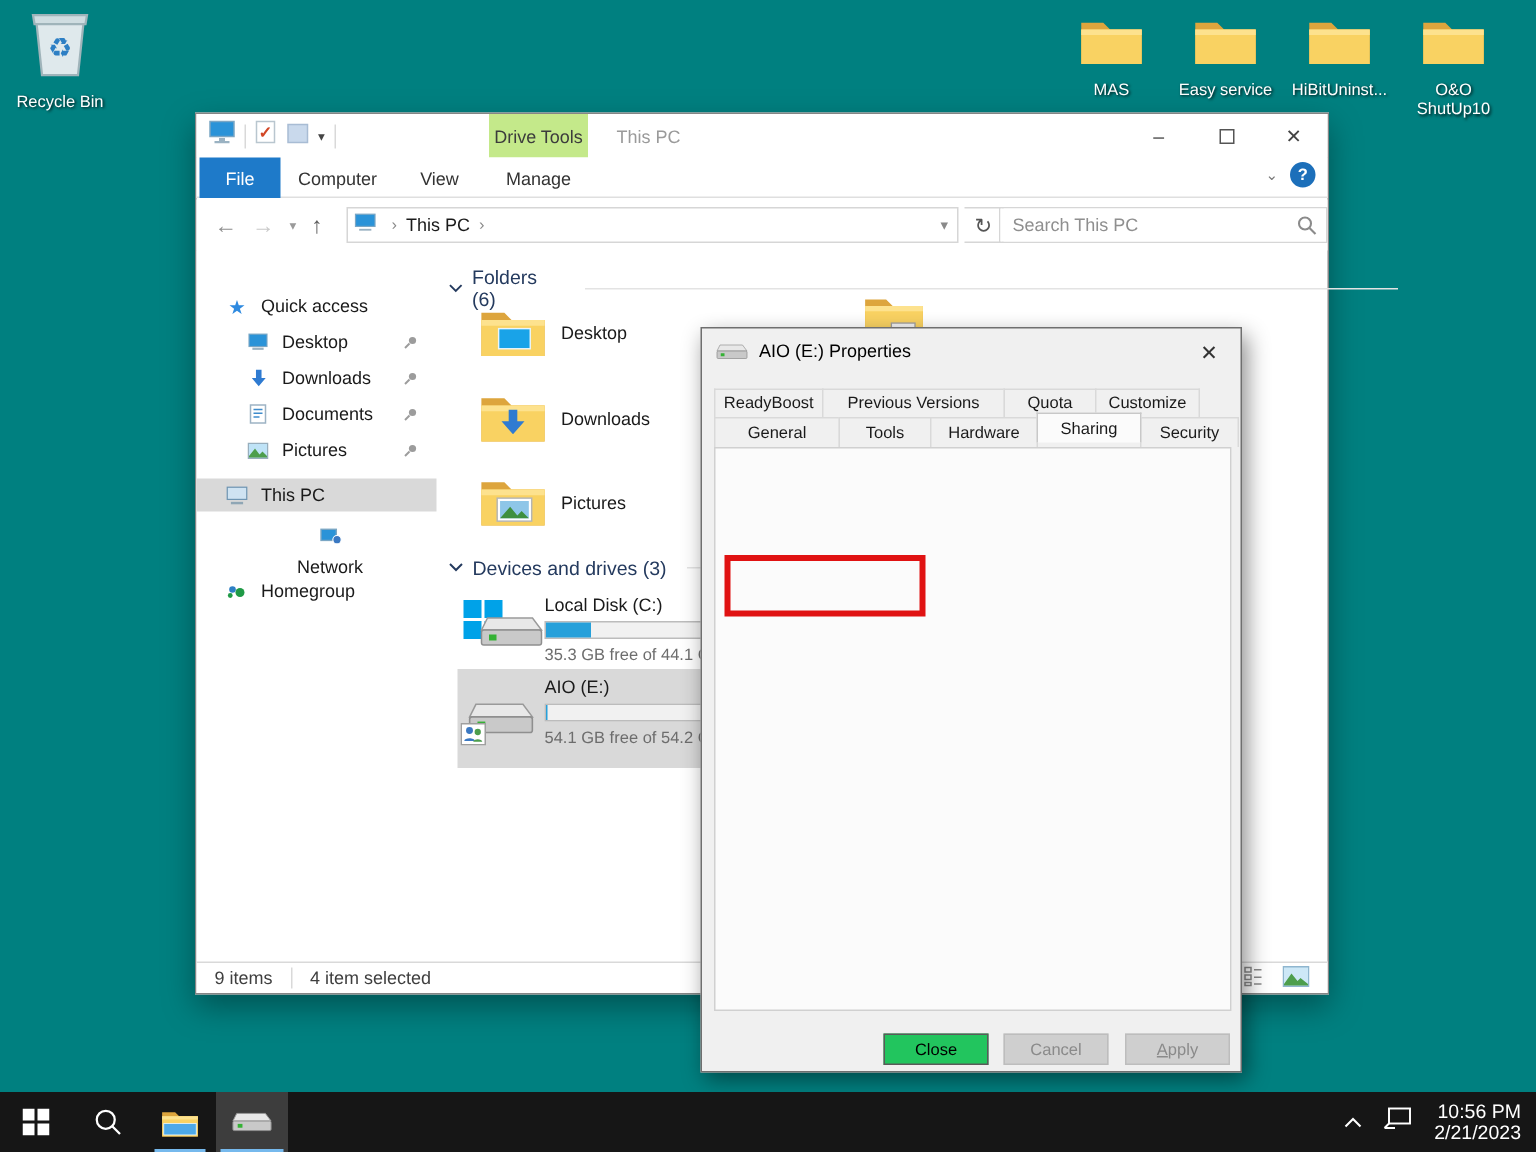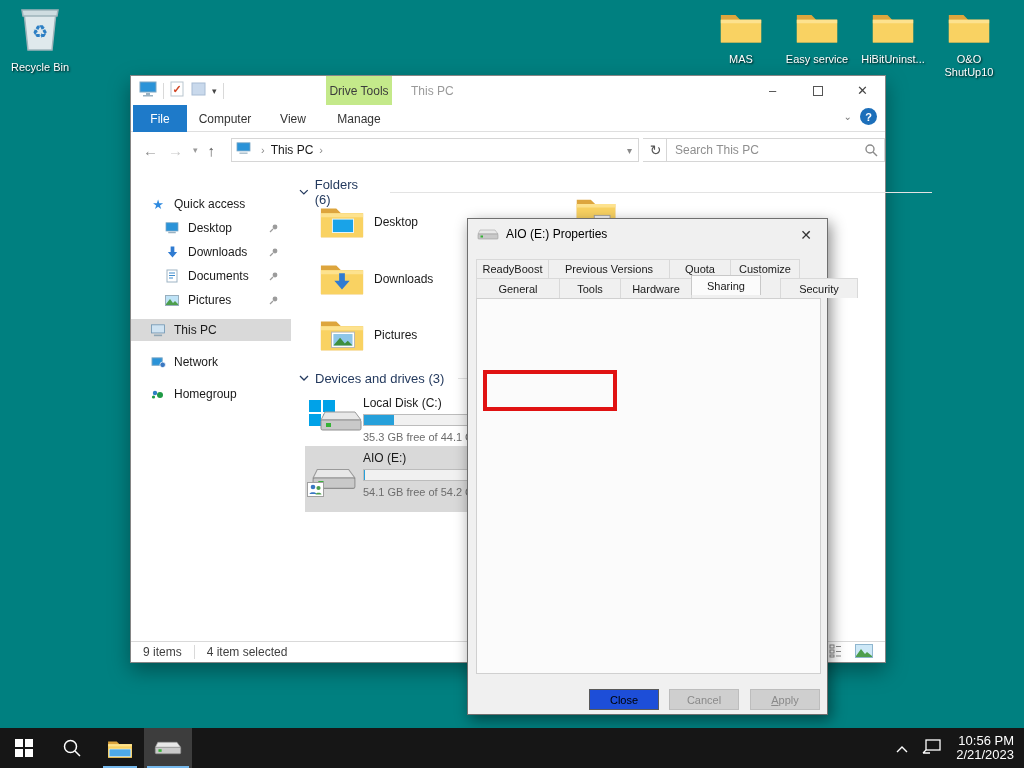--- a/index.html
+++ b/index.html
@@ -80,21 +80,21 @@
   .ptab { height:19px; border:1px solid #d9d9d9; border-bottom:none; background:#f0f0f0;
           display:flex; align-items:center; justify-content:center; margin-right:-1px; color:#1a1a1a; }
   .tabs.row1 { top:40px; }
   .tabs.row2 { top:59px; }
   .tabs.row2 .ptab { height:20px; }
   .ptab.active { background:#fbfbfb; height:24px; margin-top:-3px; border:1px solid #c8c8c8; border-bottom:none; z-index:3; position:relative; }
   .tabpage { position:absolute; left:8px; top:79px; width:345px; height:376px; background:#fbfbfb; border:1px solid #d0d0d0; z-index:1; }
   .groupbox { position:absolute; left:16px; width:329px; border:1px solid #d5d5d5; border-radius:3px; }
   .gb-legend { position:absolute; top:-7px; left:8px; background:#fbfbfb; padding:0 3px; font-size:11px; }
   .dlg-text { font-size:11px; line-height:14px; color:#000; }
-  .btn { border:1px solid #adadad; background:#1d4ed8; font-family:"Liberation Sans",sans-serif; font-size:11px; color:#000;
+  .btn { border:1px solid #adadad; background:#22c55e; font-family:"Liberation Sans",sans-serif; font-size:11px; color:#000;
          display:flex; align-items:center; justify-content:center; }
   .btn.disabled { background:#cfcfcf; border-color:#bdbdbd; color:#8a8a8a; }
   .btn.default-focus { border:2px solid #0078d7; outline:1px dotted #333; outline-offset:-4px; gap:4px; }
   .close-btn { border:1px solid #5a5a5a; }
   .link { color:#0451c5; text-decoration:underline; }
   .red-annot { position:absolute; left:15px; top:151px; width:134px; height:41px; border:4px solid #e01212; z-index:5; }
 
   
   .taskbar { position:absolute; left:0; bottom:0; width:1024px; height:40px; background:#161616; display:flex; align-items:stretch; }
   .tb-cell { width:48px; display:flex; align-items:center; justify-content:center; position:relative; }
@@ -299,21 +299,21 @@
     </div>
     <div class="side-row sel" style="top:152px; padding-left:18px;">
       <span class="ic">
           <svg width="16" height="13" viewBox="0 0 18 16">
             <rect x="1" y="1" width="16" height="10" fill="#cfe3f2" stroke="#6f95b2"></rect>
             <rect x="4" y="13" width="10" height="2" fill="#8fa6b5"></rect>
           </svg>
         </span>
       <span>This PC</span>
     </div>
-    <div class="side-row" style="top:184px; padding-left:18px;">
+    <div class="side-row" style="top:184px; padding-left:18px;flex-direction:column;">
       <span class="ic">
           <svg width="15" height="13" viewBox="0 0 16 14">
             <rect x="1" y="2" width="11" height="8" fill="#2a93d8" stroke="#7aa6c4"></rect>
             <circle cx="12.5" cy="9.5" r="3" fill="#3a78c2" stroke="#fff" stroke-width="0.8"></circle>
           </svg>
         </span>
       <span>Network</span>
     </div>
     <div class="side-row" style="top:216px; padding-left:18px;">
       <span class="ic">
@@ -452,21 +452,21 @@
     <div class="ptab" style="width:73px;">ReadyBoost</div>
     <div class="ptab" style="width:122px;">Previous Versions</div>
     <div class="ptab" style="width:62px;">Quota</div>
     <div class="ptab" style="width:70px;">Customize</div>
   </div>
   <div class="tabs row2">
     <div class="ptab" style="width:84px;">General</div>
     <div class="ptab" style="width:62px;">Tools</div>
     <div class="ptab" style="width:72px;">Hardware</div>
     <div class="ptab active" style="width:70px;">Sharing</div>
-    <div class="ptab" style="width:78px;margin-left:20px;">Security</div>
+    <div class="ptab" style="width:66px;">Security</div>
   </div>
 
   <div class="tabpage"></div>
 
   <div class="groupbox" style="top:89px; height:133px;">
     <span class="gb-legend">Network File and Folder Sharing</span>
     <svg width="36" height="22" viewBox="0 0 44 26" class="abs" style="left:12px; top:29px;">
         <use href="#hdd" transform="translate(0,-4)"></use>
       </svg>
     <div class="dlg-text abs" style="left:57px; top:19px;">E:\</div>

